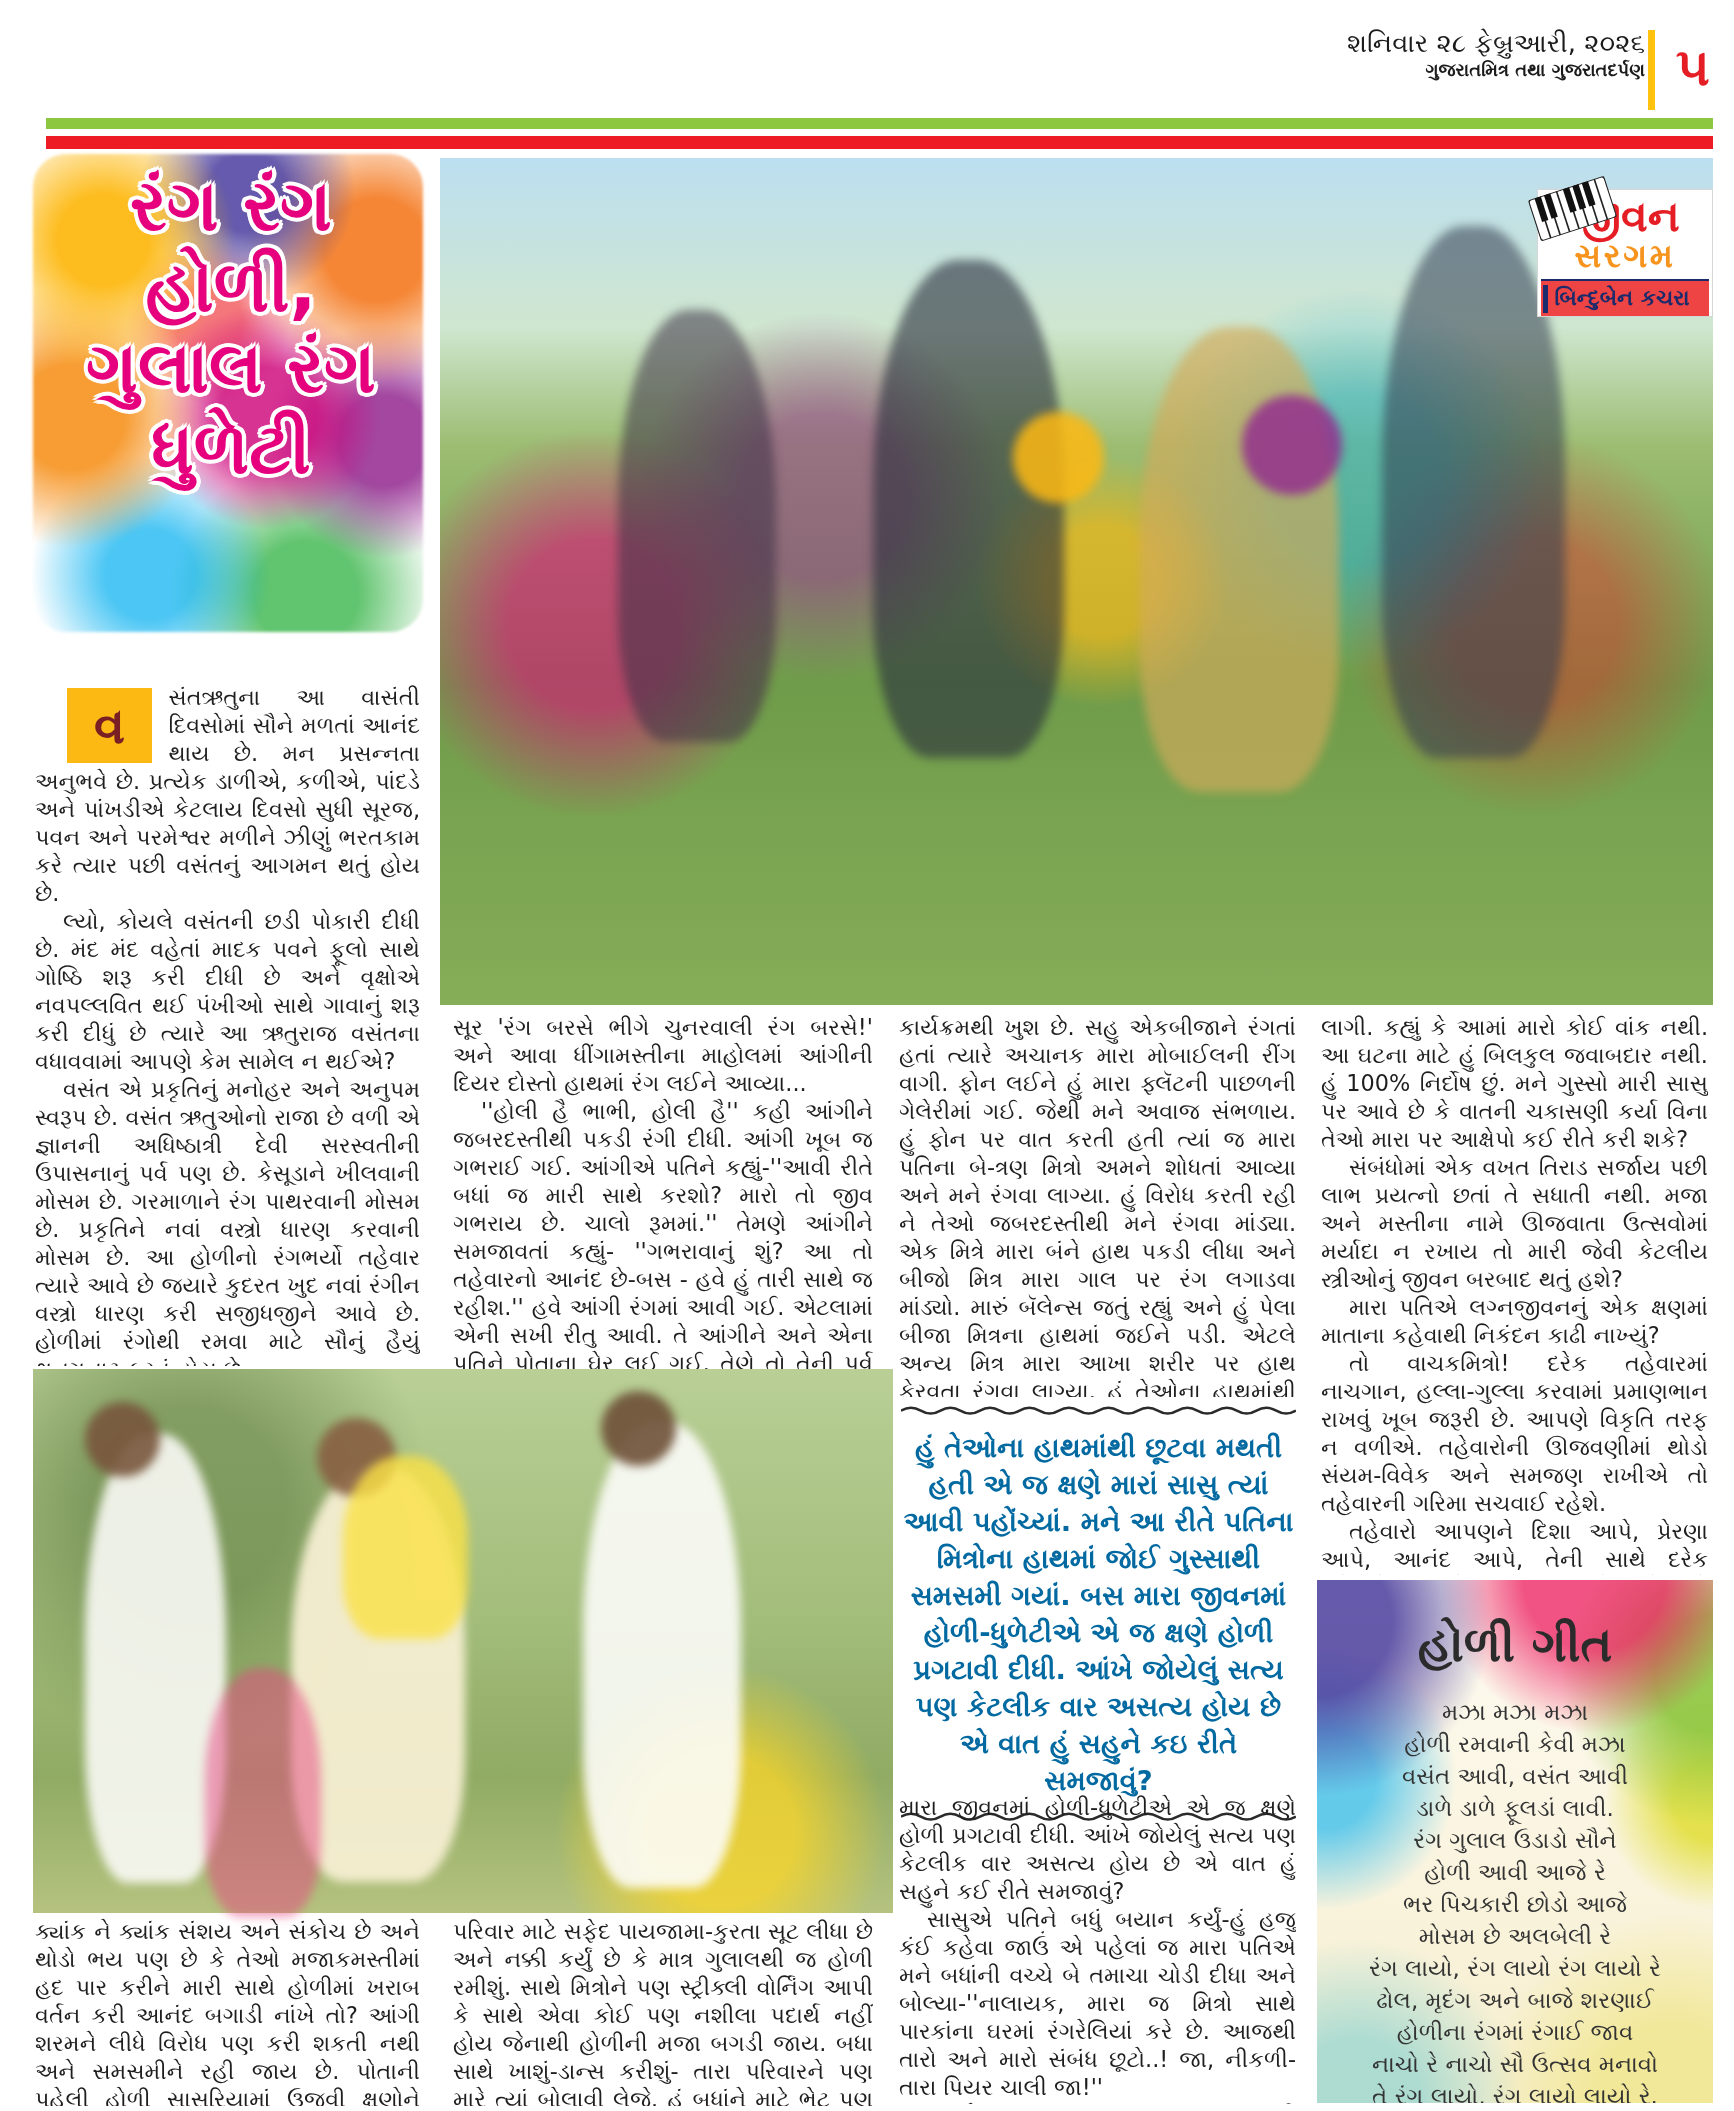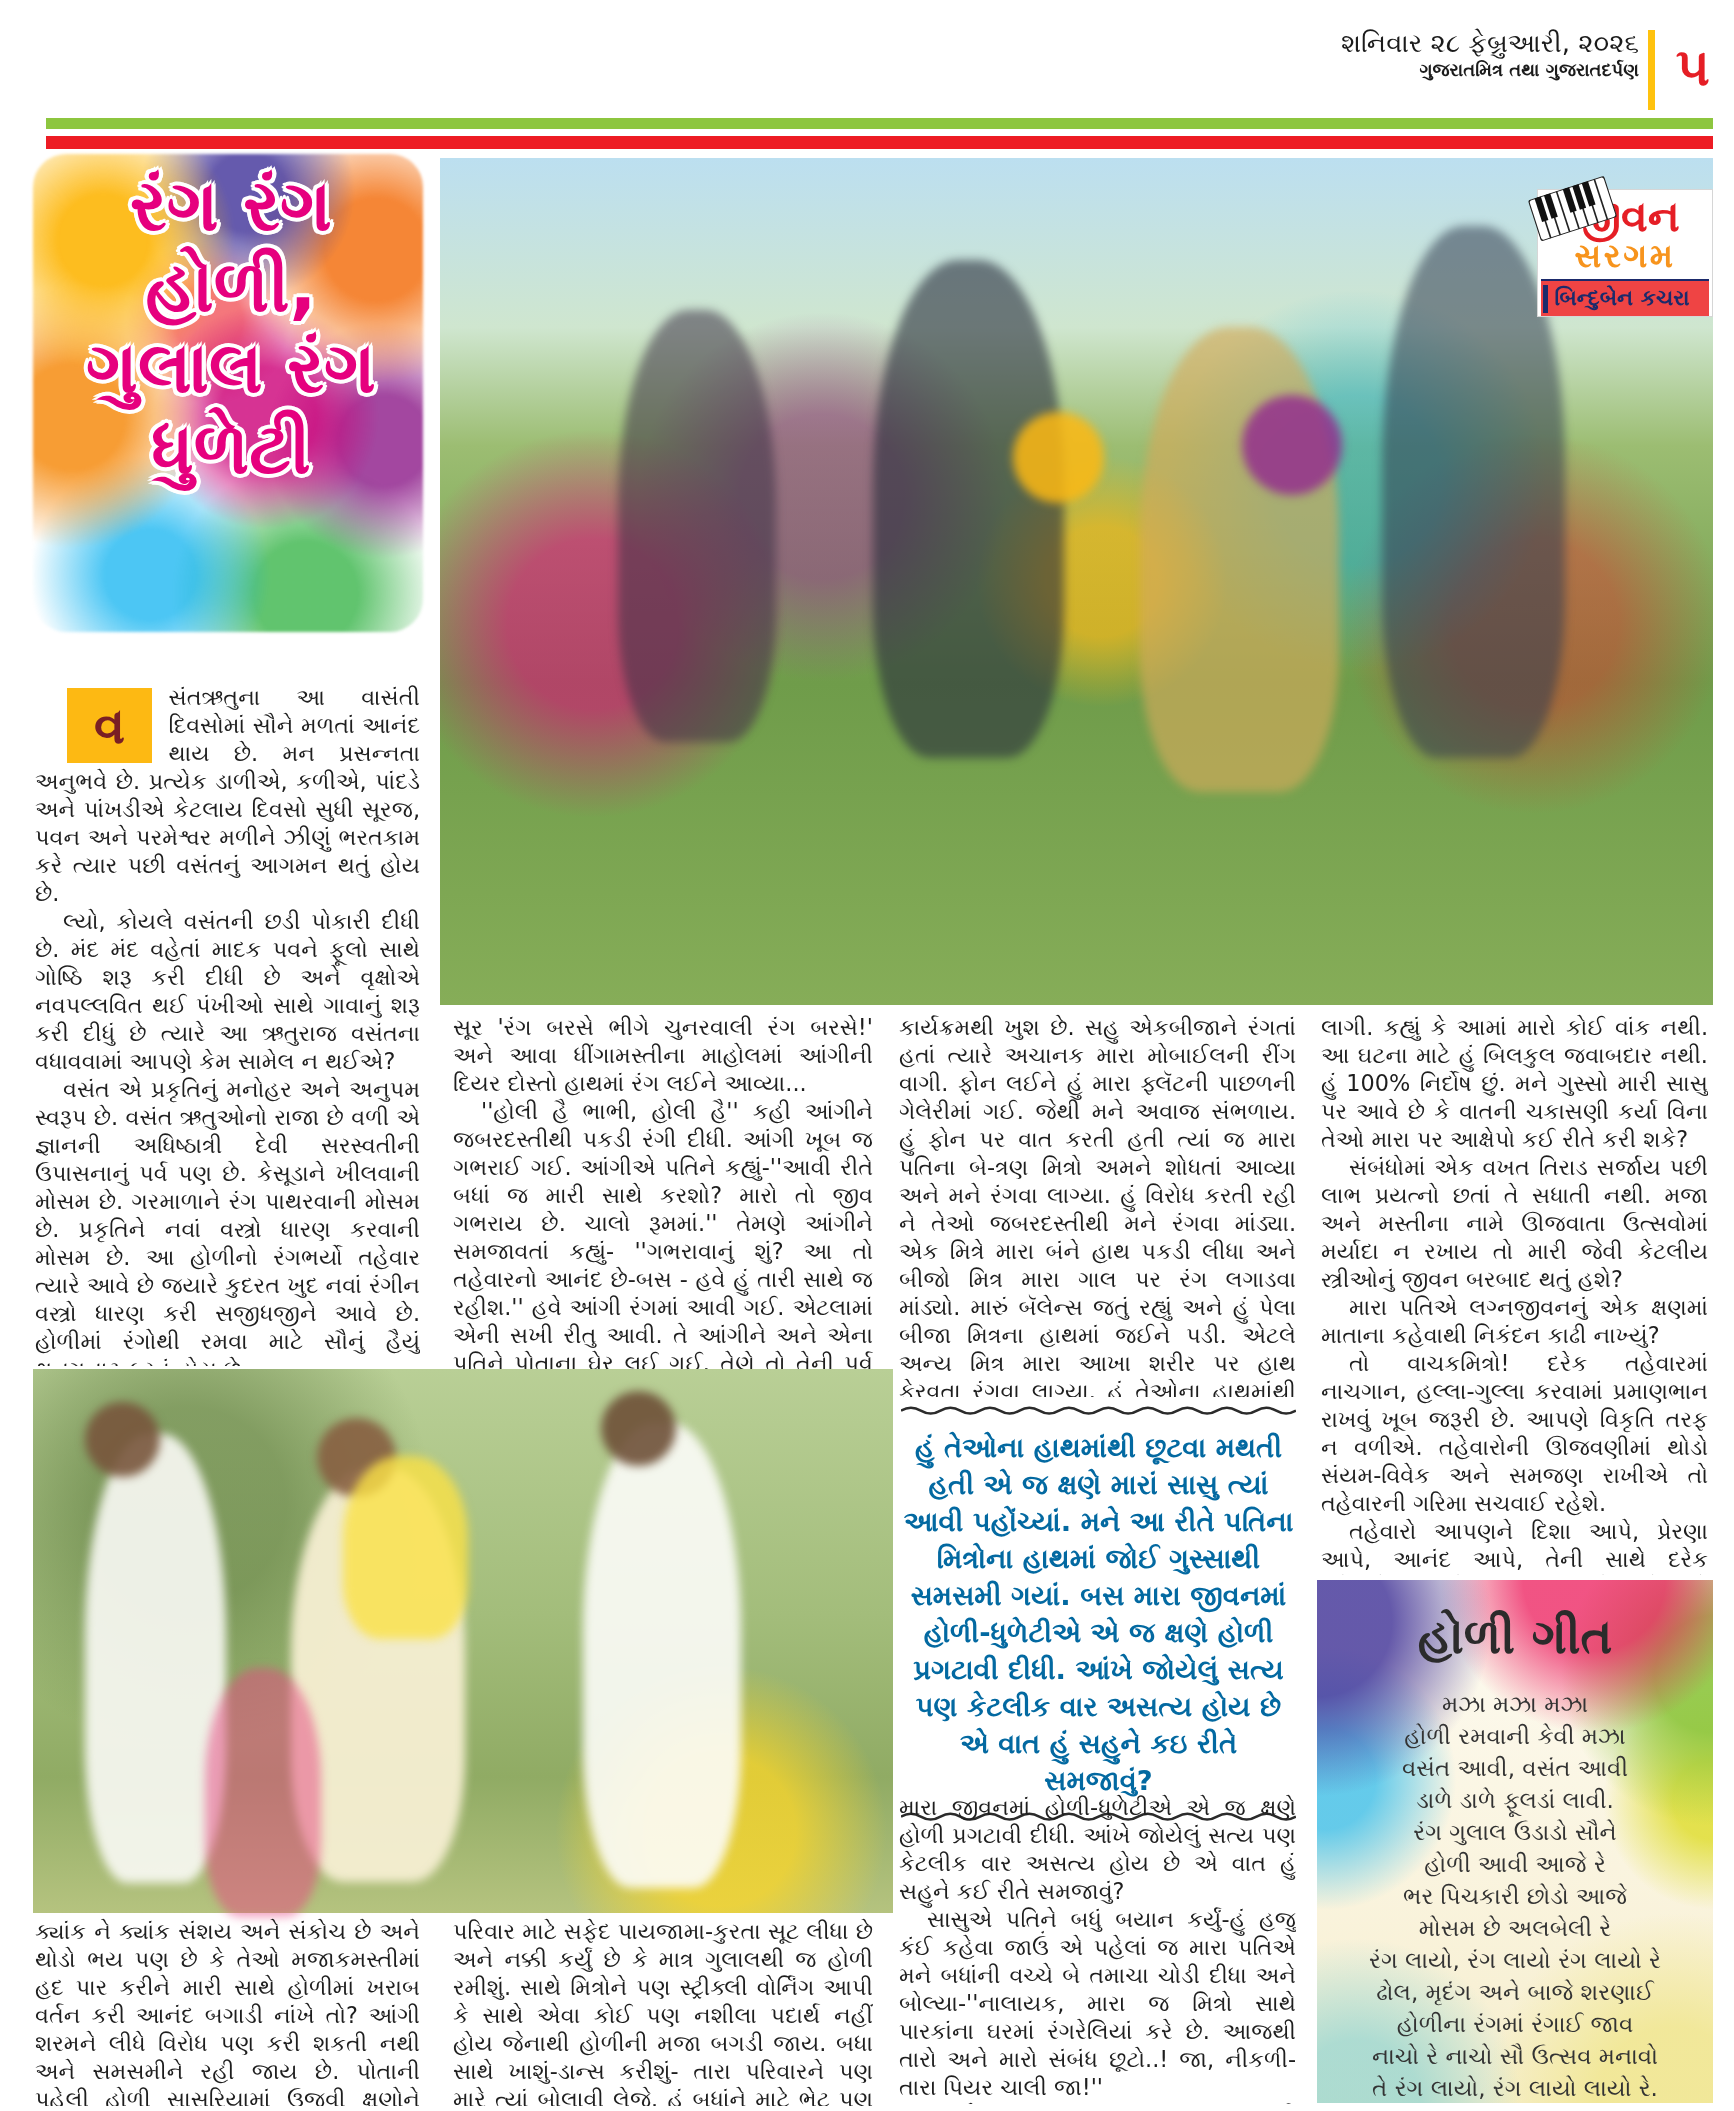--- a/index.html
+++ b/index.html
@@ -1,21 +1,21 @@
 <!DOCTYPE html>
 <html style="font-size:13.3px"><head>
 <meta charset="utf-8">
 <style>
   * { margin:0; padding:0; box-sizing:border-box; }
   body { background:#e8e8e8; font-family:"DejaVu Sans","Liberation Sans",sans-serif; }
   .page { position:relative; width:1735px; height:2112px; background:#ffffff; overflow:hidden; margin:0 auto; }
 
   
   .masthead { position:absolute; left:43px; top:21.6px; font-size:65px; font-weight:bold; color:#e51e25; letter-spacing:1.7px; }
-  .hdr-right { position:absolute; right:96px; top:28px; text-align:right; color:#1b1b1b; }
+  .hdr-right { position:absolute; right:90px; top:28px; text-align:right; color:#1b1b1b; }
   .hdr-date { font-size:26px; }
   .hdr-paper { font-size:18px; font-weight:bold; margin-top:0; }
   .pageno-bar { position:absolute; right:80px; top:30px; width:7.5px; height:80px; background:#ffc20e; }
   .pageno { position:absolute; right:25px; top:37px; font-size:52px; font-weight:bold; color:#e51e25; }
   .bar-green { position:absolute; left:46px; top:118px; width:1667px; height:10.8px; background:#8dc63f; }
   .bar-red { position:absolute; left:46px; top:136px; width:1667px; height:12.5px; background:#ed1c24; }
 
   
   .splash { position:absolute; left:33px; top:154px; width:390px; height:478px;
     background:
@@ -74,21 +74,21 @@
   .song-box { position:absolute; left:1317px; top:1580px; width:396px; height:523px; text-align:center; overflow:hidden;
     background:
       radial-gradient(circle at 0% 8%, rgba(74,61,158,.85) 0 12%, transparent 28%),
       radial-gradient(circle at 2% 38%, rgba(0,174,239,.6) 0 10%, transparent 26%),
       radial-gradient(circle at 70% 0%, rgba(237,28,95,.75) 0 12%, transparent 26%),
       radial-gradient(circle at 100% 18%, rgba(141,198,63,.9) 0 10%, transparent 26%),
       radial-gradient(circle at 100% 42%, rgba(222,220,40,.8) 0 8%, transparent 22%),
       radial-gradient(circle at 10% 100%, rgba(100,200,210,.5) 0 10%, transparent 26%),
       radial-gradient(circle at 90% 100%, rgba(240,230,140,.8) 0 12%, transparent 30%),
       linear-gradient(180deg,#fdfbf2 0%,#faf4df 55%,#f6eecd 100%); }
-  .song-title { font-size:48px; font-weight:bold; color:#2b2b2b; margin-top:28px; margin-bottom:21.6px; }
+  .song-title { font-size:48px; font-weight:bold; color:#2b2b2b; margin-top:36px; margin-bottom:21.6px; }
   .song-line { display:block; font-size:23px; line-height:32px; color:#333333; }
 </style>
 </head>
 <body>
 
 <div class="page">
 
   <div class="hdr-right">
     <div class="hdr-date">શનિવાર ૨૮ ફેબ્રુઆરી, ૨૦૨૬</div>
     <div class="hdr-paper">ગુજરાતમિત્ર તથા ગુજરાતદર્પણ</div>

